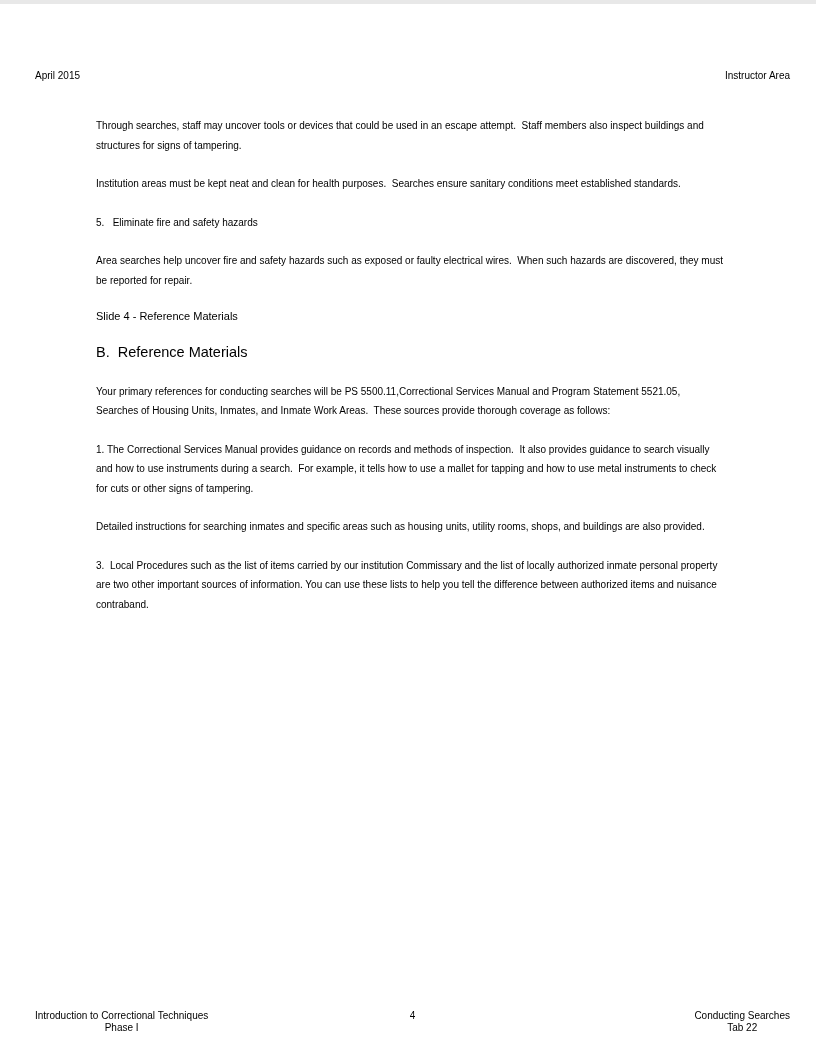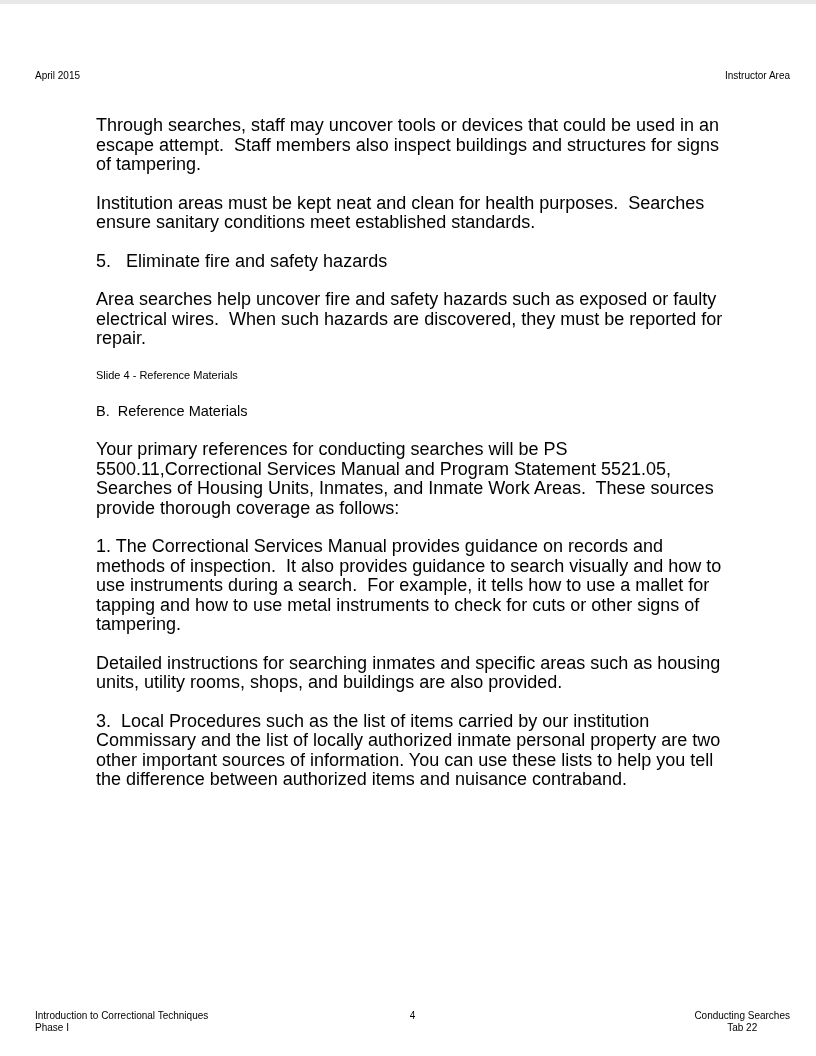--- a/index.html
+++ b/index.html
@@ -29,21 +29,21 @@
   }
   .doc-body {
     position: absolute;
     top: 112px;
     left: 96px;
     width: 628px;
   }
   .block {
     margin: 0 0 19px 0;
     white-space: pre-wrap;
-    font-size: 18px;
+    font-size: 10px;
     line-height: 19.5px;
   }
   .block.heading {
     font-weight: bold;
     font-size: 14.5px;
   }
   .block.slide {
     font-weight: bold;
     font-size: 11px;
     line-height: 15px;
@@ -56,20 +56,21 @@
     top: 1006px;
     left: 35px;
     right: 26px;
     font-size: 10px;
     line-height: 11.5px;
   }
   .f-left {
     position: absolute;
     left: 0;
     top: 0;
+    text-align: center;
   }
   .f-center {
     position: absolute;
     left: 50%;
     top: 0;
     transform: translateX(-50%);
   }
   .f-right {
     position: absolute;
     right: 0;

